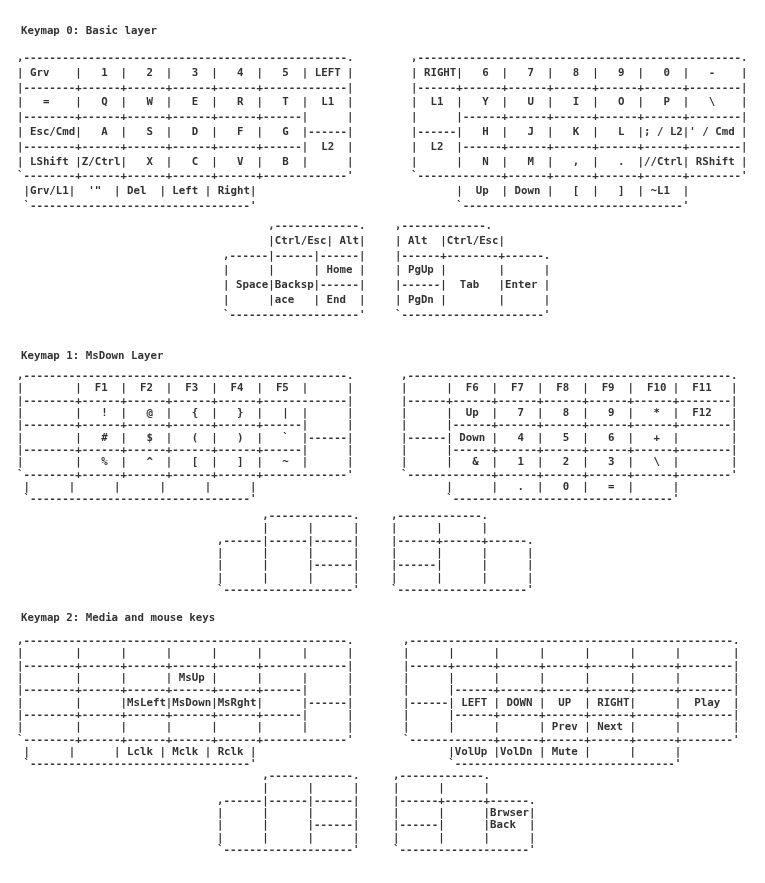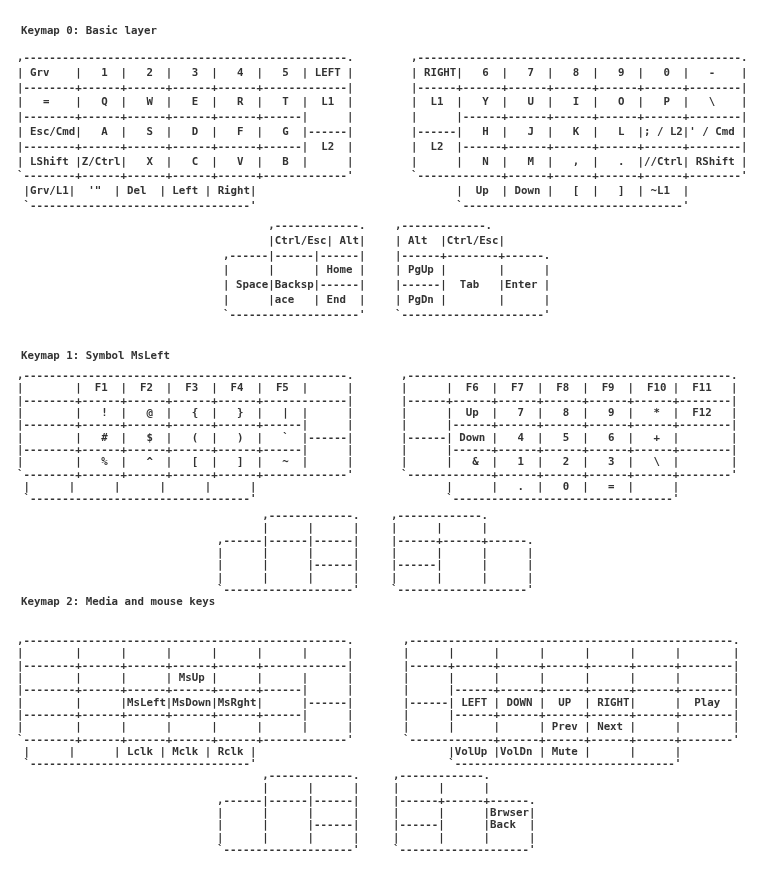--- a/index.html
+++ b/index.html
@@ -66,21 +66,21 @@
 |      |ace   | End  |
 `--------------------'</pre>
   <pre class="art lh-a" style="left:395px; top:219px;">,-------------.
 | Alt  |Ctrl/Esc|
 |------+--------+------.
 | PgUp |        |      |
 |------|  Tab   |Enter |
 | PgDn |        |      |
 `----------------------'</pre>
 
-  <div class="ttl" style="left:21px; top:349px;">Keymap 1: Symbol MsLeft</div>
+  <div class="ttl" style="left:21px; top:349px;">Keymap 1: MsDown Layer</div>
   <pre class="art lh-b" style="left:17px; top:370px;">,--------------------------------------------------.
 |        |  F1  |  F2  |  F3  |  F4  |  F5  |      |
 |--------+------+------+------+------+-------------|
 |        |   !  |   @  |   {  |   }  |   |  |      |
 |--------+------+------+------+------+------|      |
 |        |   #  |   $  |   (  |   )  |   `  |------|
 |--------+------+------+------+------+------|      |
 |        |   %  |   ^  |   [  |   ]  |   ~  |      |
 `--------+------+------+------+------+-------------'
  |      |      |      |      |      |
@@ -104,21 +104,21 @@
 |      |      |      |
 `--------------------'</pre>
   <pre class="art lh-b" style="left:391px; top:510px;">,-------------.
 |      |      |
 |------+------+------.
 |      |      |      |
 |------|      |      |
 |      |      |      |
 `--------------------'</pre>
 
-  <div class="ttl" style="left:21px; top:595px;">Keymap 2: Media and mouse keys</div>
+  <div class="ttl" style="left:21px; top:611px;">Keymap 2: Media and mouse keys</div>
   <pre class="art lh-b" style="left:17px; top:635px;">,--------------------------------------------------.
 |        |      |      |      |      |      |      |
 |--------+------+------+------+------+-------------|
 |        |      |      | MsUp |      |      |      |
 |--------+------+------+------+------+------|      |
 |        |      |MsLeft|MsDown|MsRght|      |------|
 |--------+------+------+------+------+------|      |
 |        |      |      |      |      |      |      |
 `--------+------+------+------+------+-------------'
  |      |      | Lclk | Mclk | Rclk |

